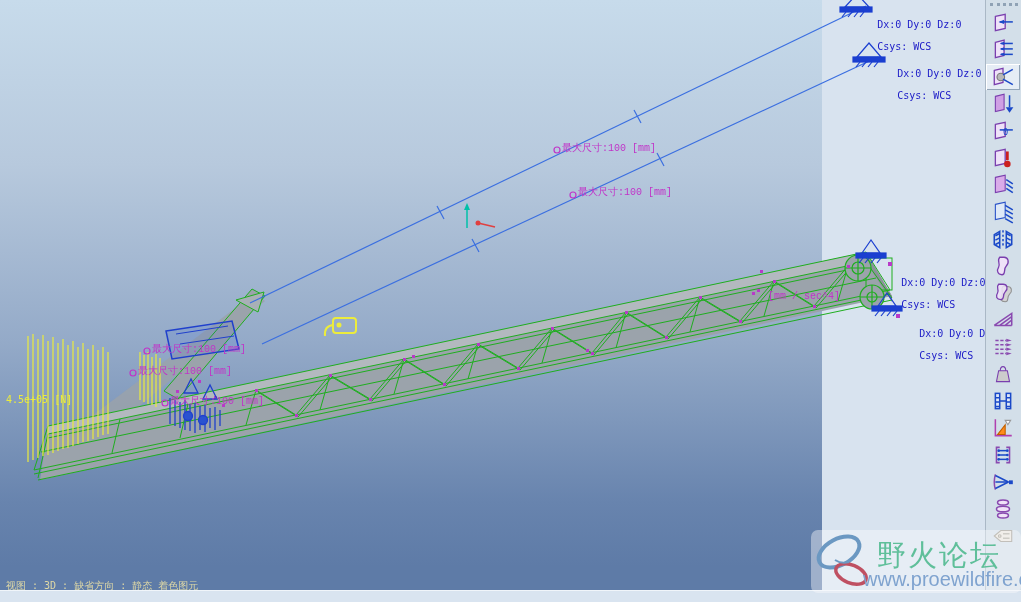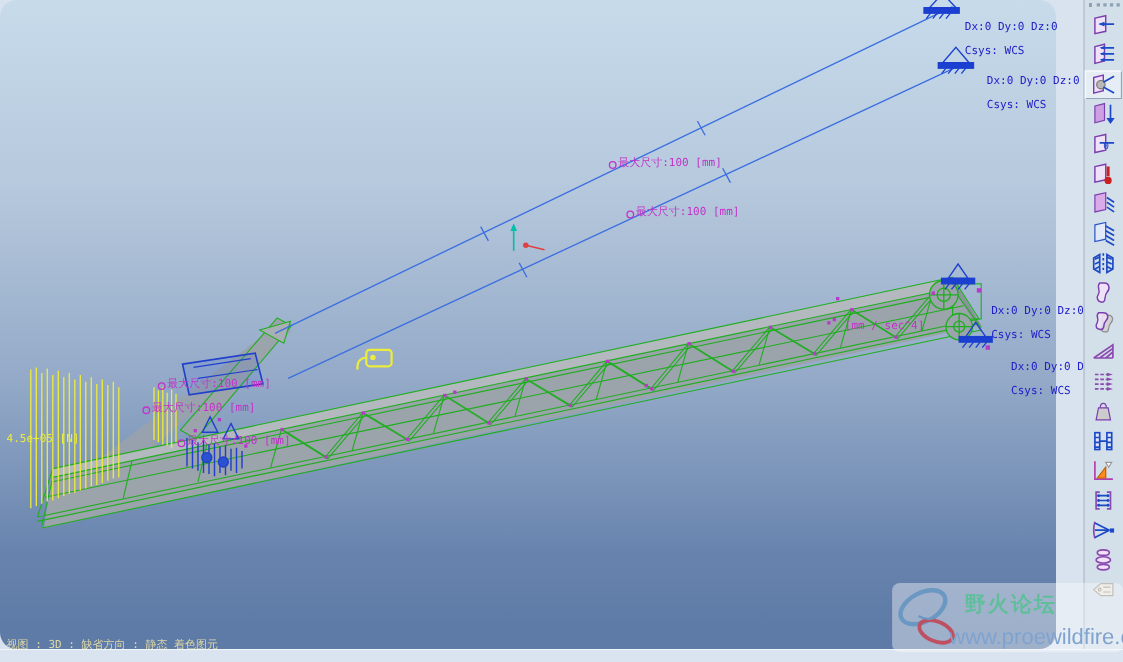--- a/index.html
+++ b/index.html
@@ -1,40 +1,40 @@
 <!DOCTYPE html>
 <html><head>
 <meta charset="utf-8">
 <style>
   html,body{margin:0;padding:0;background:#dfe6ee;font-family:"Liberation Sans",sans-serif;}
   #stage{position:relative;width:1021px;height:602px;overflow:hidden;background:#d8e3ef;}
   
-  #viewport{position:absolute;left:0;top:0;width:960px;height:590px;
-    background:linear-gradient(180deg,#c7dbeb 0%,#b7c9dd 28%,#94aac8 58%,#6884ae 85%,#5e7ba7 96%,#5e7ba7 100%);border-radius:15px;}
+  #viewport{position:absolute;left:0;top:0;width:822px;height:590px;
+    background:linear-gradient(180deg,#c7dbeb 0%,#b7c9dd 28%,#94aac8 58%,#6884ae 85%,#5e7ba7 96%,#5e7ba7 100%);}
   #scene{position:absolute;left:0;top:0;}
   .anno{position:absolute;font:10px "DejaVu Sans Mono","Liberation Mono",monospace;line-height:11px;white-space:pre;}
   .anno.blue{color:#2020c8;}
-  .anno.mag{color:#c034c8;}
+  .anno.mag{color:#c034c8;font-family:Liberation Mono, monospace;}
   .anno.yel{color:#ecec3c;}
   #status-text{position:absolute;left:6px;top:568px;font:10px "DejaVu Sans Mono",monospace;color:#ded8a6;white-space:pre;margin-top:11px;}
   
   #toolbar{position:absolute;left:985px;top:0;width:36px;height:590px;background:#d3dfe9;border-left:1px solid #aab8c6;box-sizing:border-box;}
   #toolbar-handle{width:28px;margin:3px auto 4px auto;border-top:3px dotted #8fa2b5;height:0;}
   .ic{width:34px;height:26px;margin:1px 0;display:flex;align-items:center;justify-content:center;background:transparent;border:none;padding:0;cursor:pointer;}
   .ic svg{width:24px;height:24px;}
   .ic.sel{background:#e6edf5;box-shadow:inset 1px 1px 0 #ffffff, inset -1px -1px 0 #93a5b8;}
   .b{stroke:#1b49c8;fill:none;stroke-width:1.4;}
   .bf{fill:#1b49c8;stroke:none;}
   .p{stroke:#8a4ab0;fill:none;stroke-width:1.4;}
   .pf{fill:#efe2f8;stroke:#7a3fae;stroke-width:1.2;}
   
   #bottom-strip{position:absolute;left:0;top:590px;width:1021px;height:12px;background:#d9e4f0;border-top:1px solid #f0f5fa;}
   
   #watermark{position:absolute;left:811px;top:530px;width:210px;height:63px;background:rgba(250,251,253,0.42);border-radius:7px;z-index:5;}
-  #wm-title{position:absolute;left:66px;top:6px;font-size:19px;font-weight:bold;color:#5fbf9a;letter-spacing:2px;white-space:nowrap;}
+  #wm-title{position:absolute;left:66px;top:6px;font-size:29px;font-weight:normal;color:#5fbf9a;letter-spacing:2px;white-space:nowrap;}
   #wm-url{position:absolute;left:52px;top:38px;font-size:20px;color:#7fa3cf;white-space:nowrap;}
   #wm-logo{position:absolute;left:2px;top:2px;}
 </style>
 </head>
 <body>
 
 <div id="stage">
 
   <div id="viewport">
 

